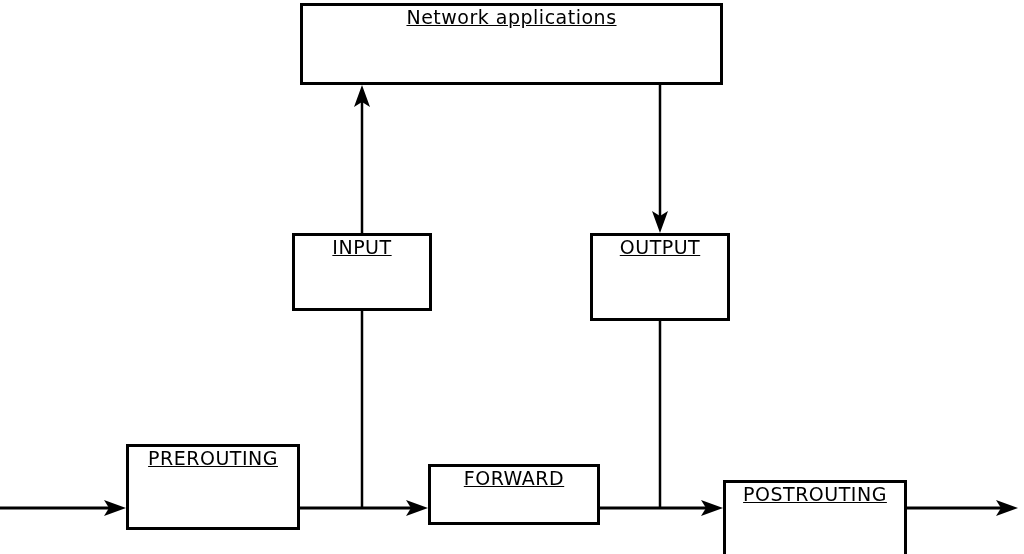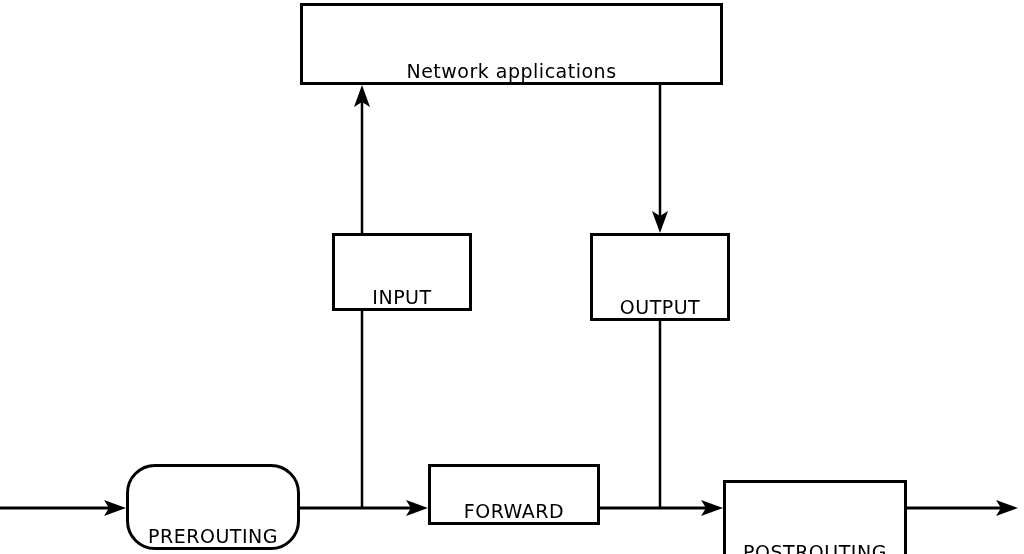--- a/index.html
+++ b/index.html
@@ -21,31 +21,32 @@
     top: 0;
     width: 1024px;
     height: 554px;
   }
   .node {
     position: absolute;
     box-sizing: border-box;
     background: #ffffff;
     border: 3px solid #000000;
     display: flex;
-    align-items: flex-end;
+    align-items: flex-start;
     justify-content: center;
     color: #000000;
     font-size: 19px;
     letter-spacing: 0.5px;
     white-space: nowrap;
+    text-decoration: underline;
   }
   .node-netapps   { left: 300px; top: 3px;   width: 423px; height: 82px; }
-  .node-input     { left: 292px; top: 233px; width: 140px; height: 78px; margin-left: 40px; }
+  .node-input     { left: 292px; top: 233px; width: 140px; height: 78px; }
   .node-output    { left: 590px; top: 233px; width: 140px; height: 88px; }
-  .node-prerouting   { left: 126px; top: 464px; width: 174px; height: 86px; border-radius: 29px; }
+  .node-prerouting   { left: 126px; top: 444px; width: 174px; height: 86px; }
   .node-forward      { left: 428px; top: 464px; width: 172px; height: 61px; }
   .node-postrouting  { left: 723px; top: 480px; width: 184px; height: 86px; }
   .label { pointer-events: none; }
 </style>
 </head>
 <body>
 
 <div id="canvas">
 
   <svg id="wires" viewBox="0 0 1024 554" xmlns="http://www.w3.org/2000/svg">

